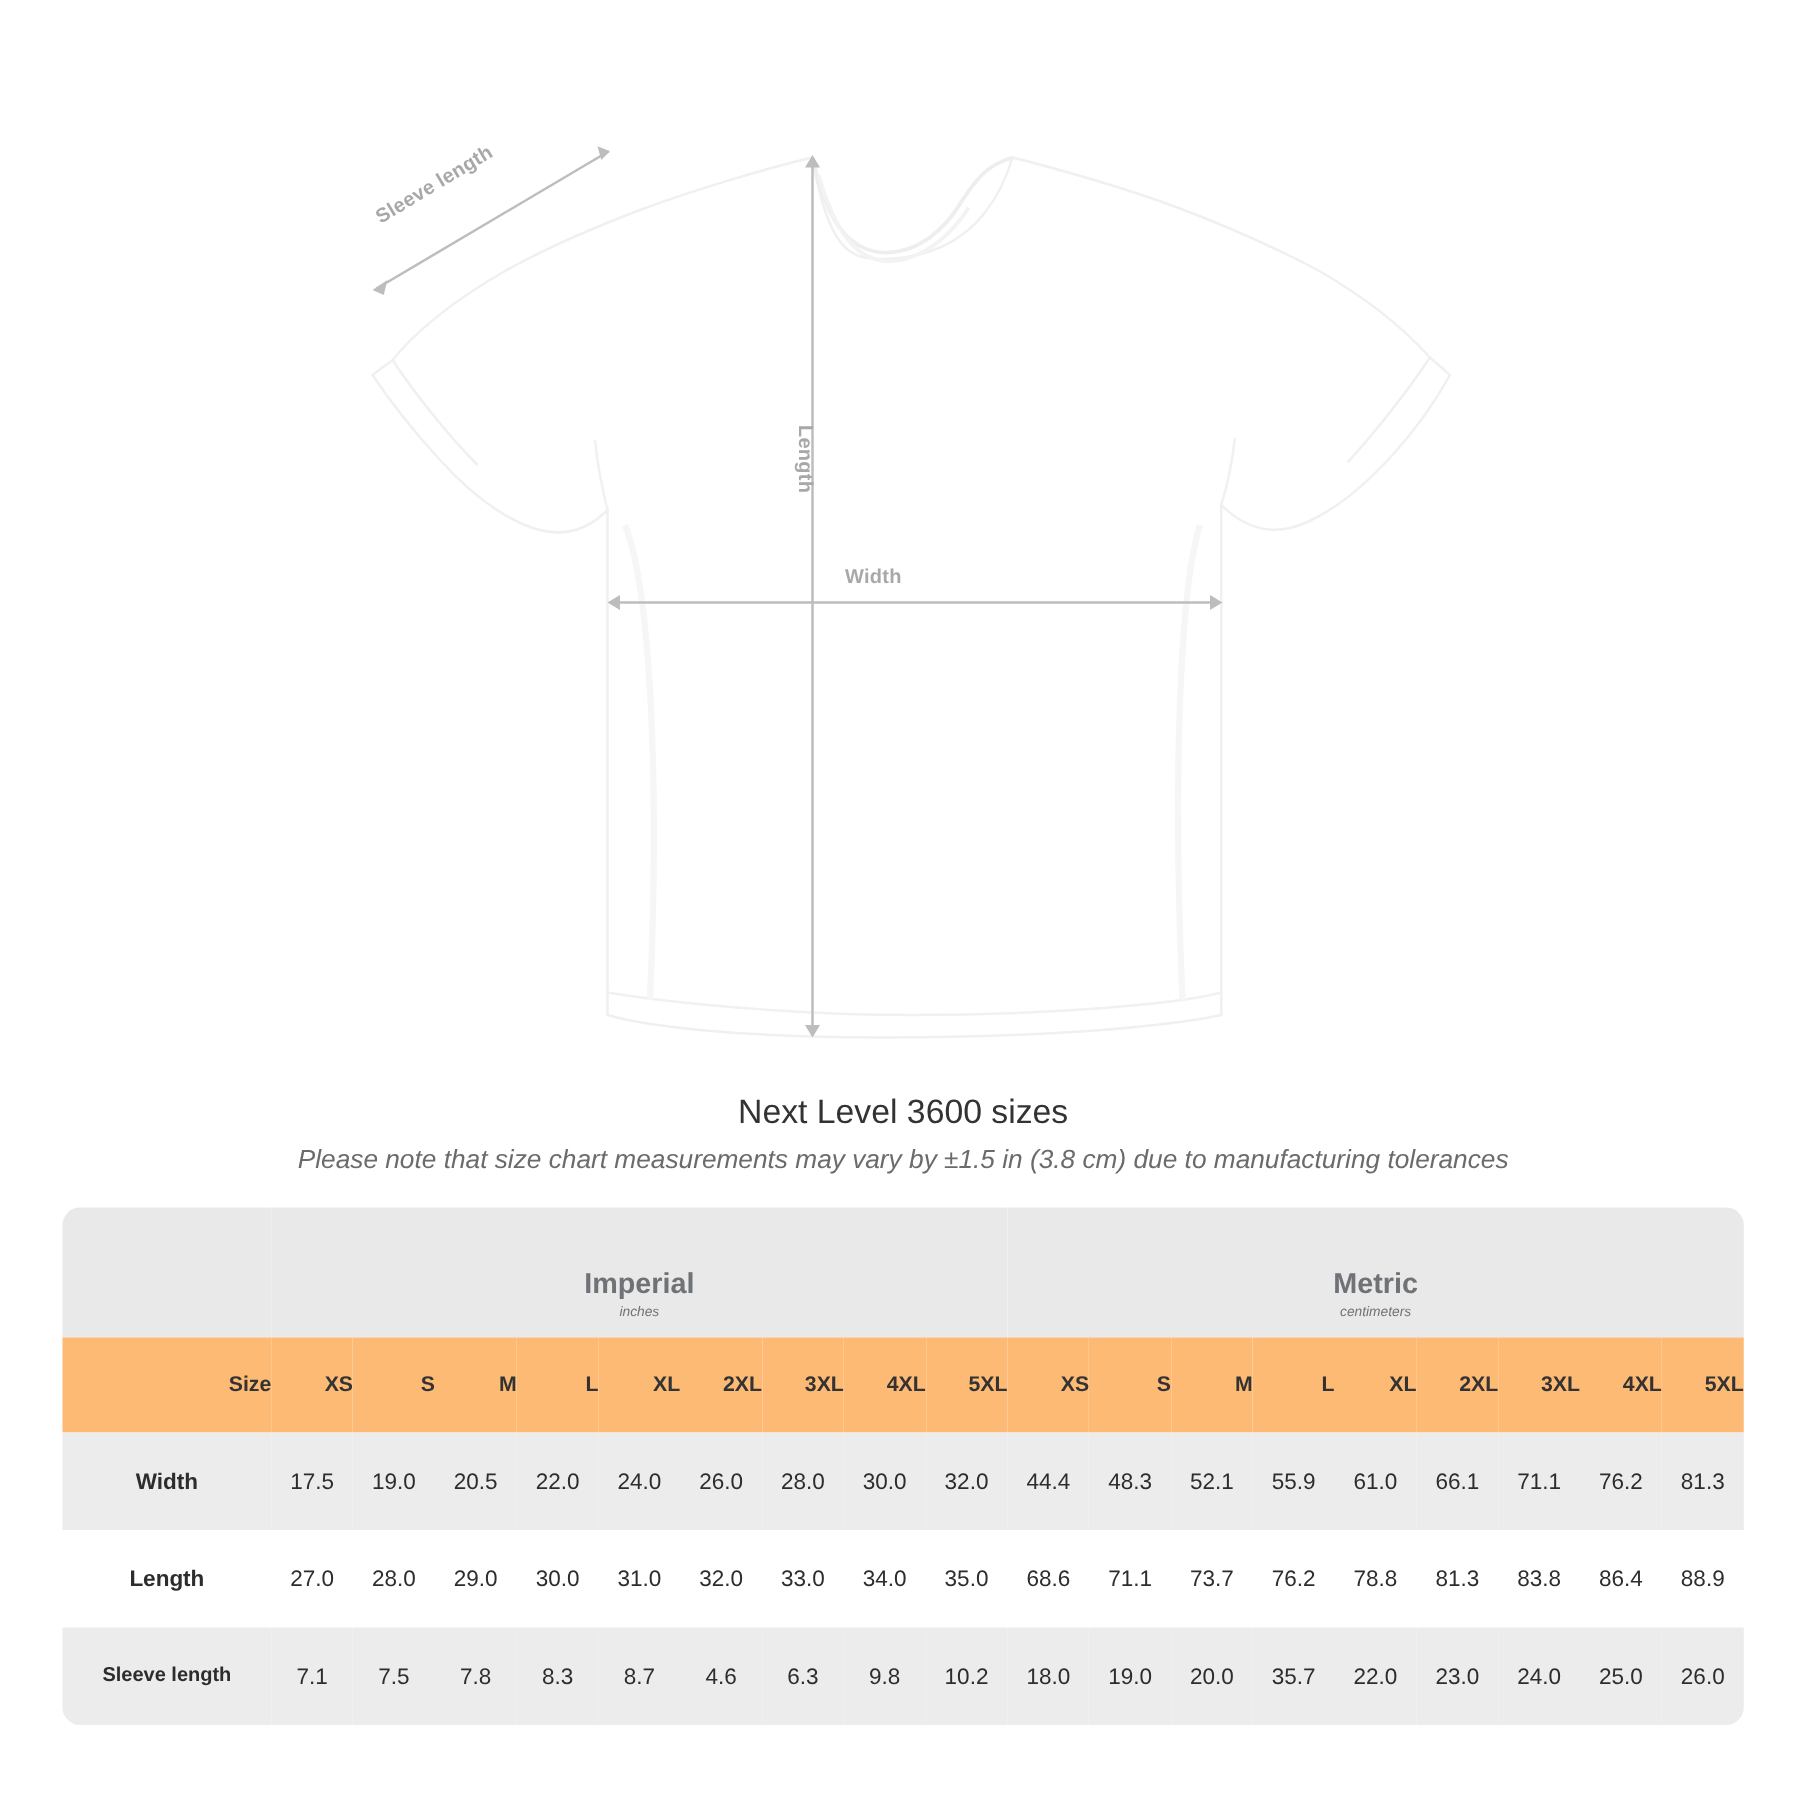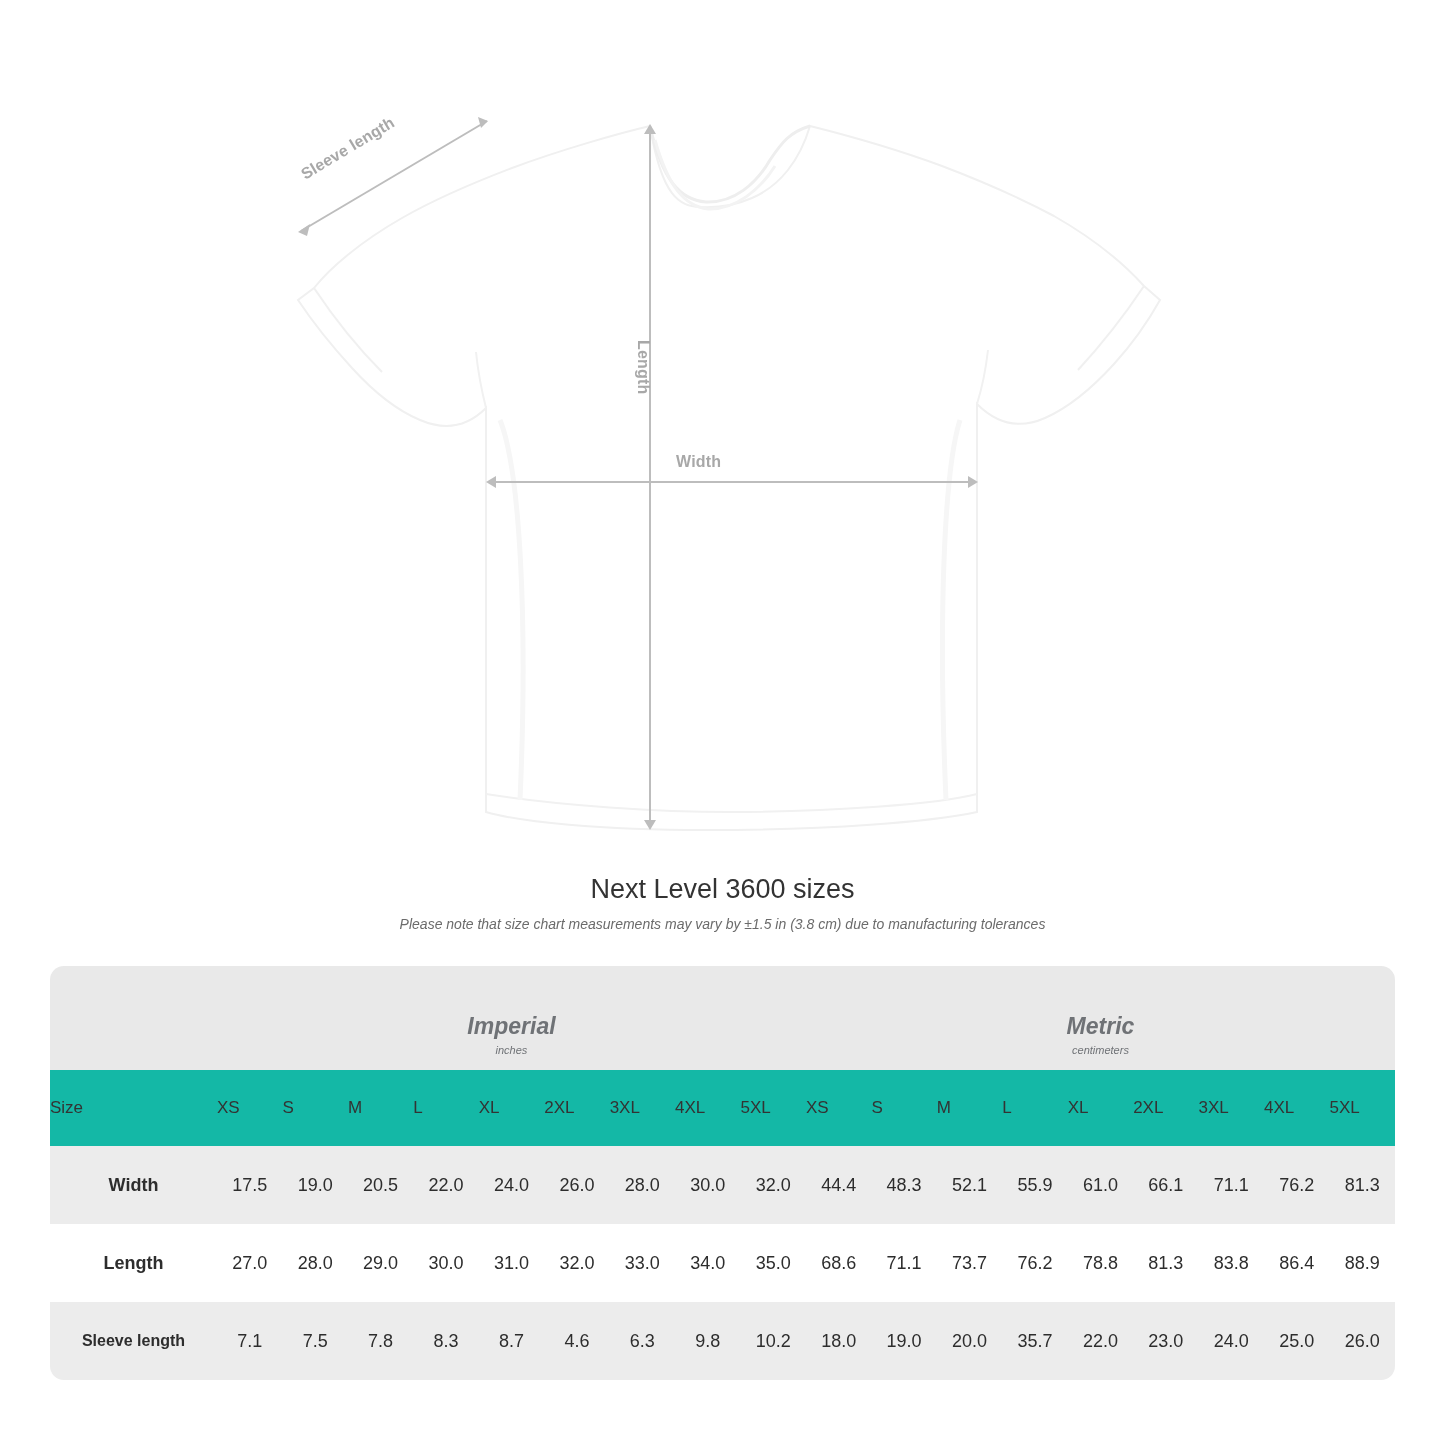--- a/index.html
+++ b/index.html
@@ -54,21 +54,21 @@
     text-align: center;
     font-size: 27px;
     font-weight: normal;
     color: #333333;
   }
   .subtitle {
     position: absolute;
     left: 0; top: 916px;
     width: 1445px;
     text-align: center;
-    font-size: 14px;
+    font-size: 21px;
     font-style: italic;
     color: #6b6b6b;
   }
 
   
   .table-wrap {
     position: absolute;
     left: 50px; top: 966px;
     width: 1345px;
   }
@@ -80,21 +80,20 @@
   table.size-table tr.group-row td {
     background: #e9e9e9;
     height: 104px;
     vertical-align: middle;
     text-align: center;
     padding: 0;
   }
   .unit-sys {
     font-size: 23px;
     font-weight: bold;
-    font-style: italic;
     color: #6f7276;
     line-height: 1.25;
     margin-top: 32px;
   }
   .unit-unit {
     font-size: 11px;
     font-style: italic;
     color: #6f7276;
     padding-top: 3px;
   }
@@ -102,24 +101,24 @@
   .corner-tr { border-top-right-radius: 14px; }
   .corner-bl { border-bottom-left-radius: 14px; }
   .corner-br { border-bottom-right-radius: 14px; }
 
   table.size-table td, table.size-table th {
     padding: 0;
     border: none;
   }
   tr.head-row td {
     height: 76px;
-    background: #14b8a6;
-    text-align: left;
+    background: #fdba74;
+    text-align: right;
     font-size: 17px;
-    font-weight: normal;
+    font-weight: bold;
     color: #333333;
     vertical-align: middle;
   }
   tr.data-row td {
     height: 78px;
     text-align: center;
     font-size: 18px;
     color: #2d2d2d;
     vertical-align: middle;
   }

